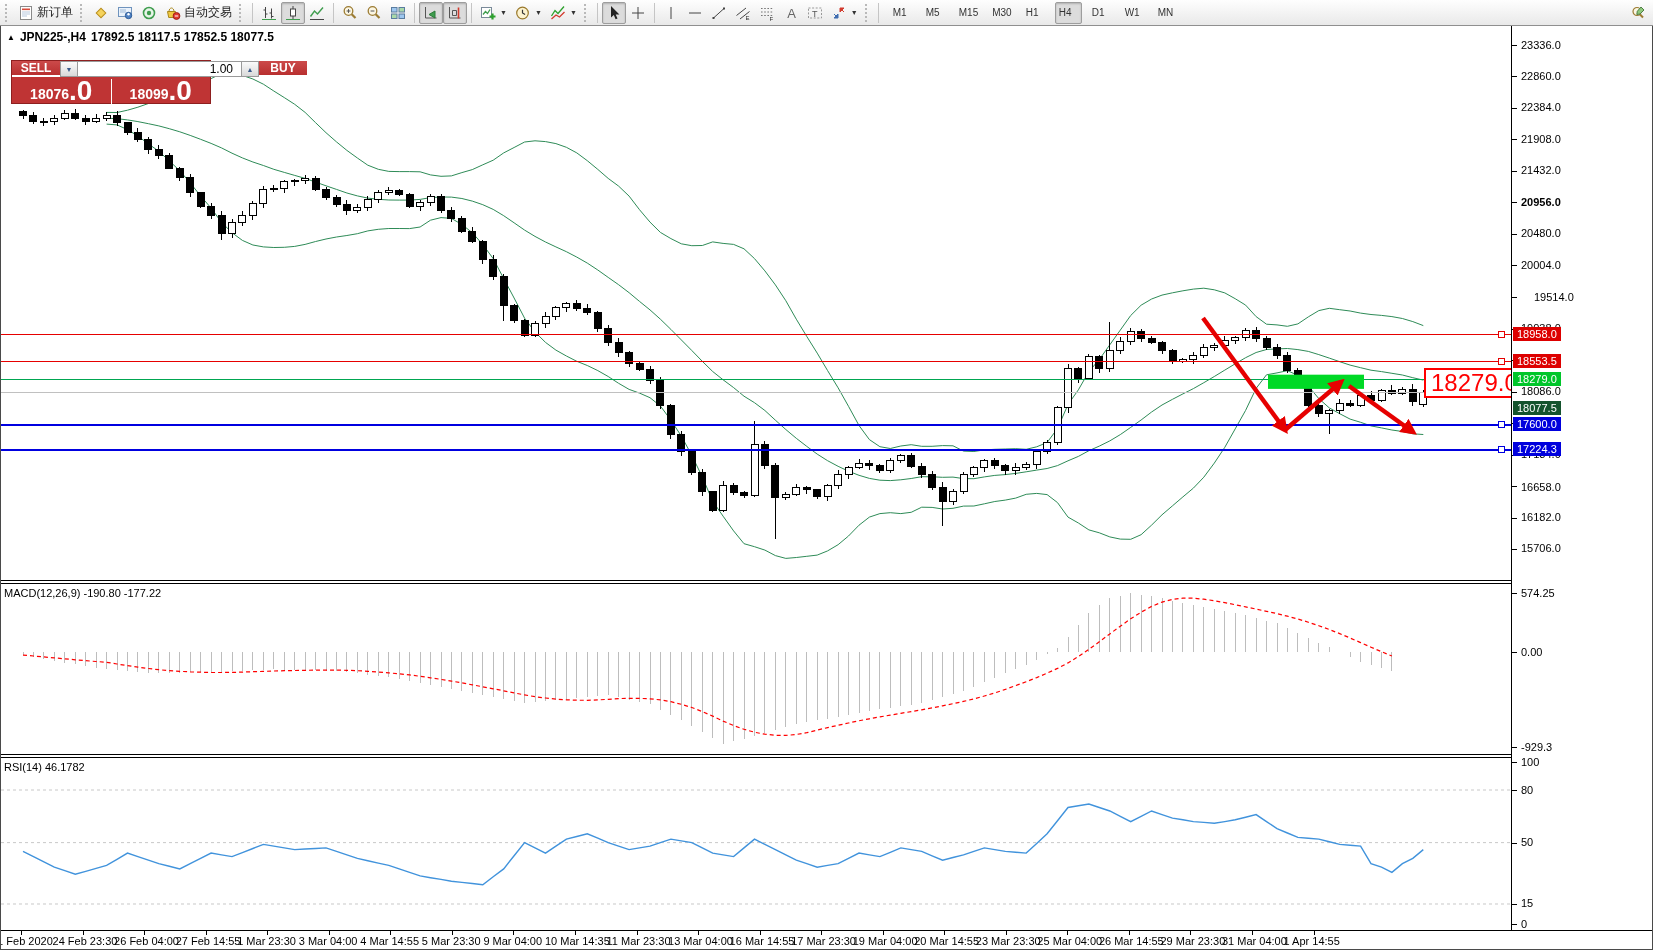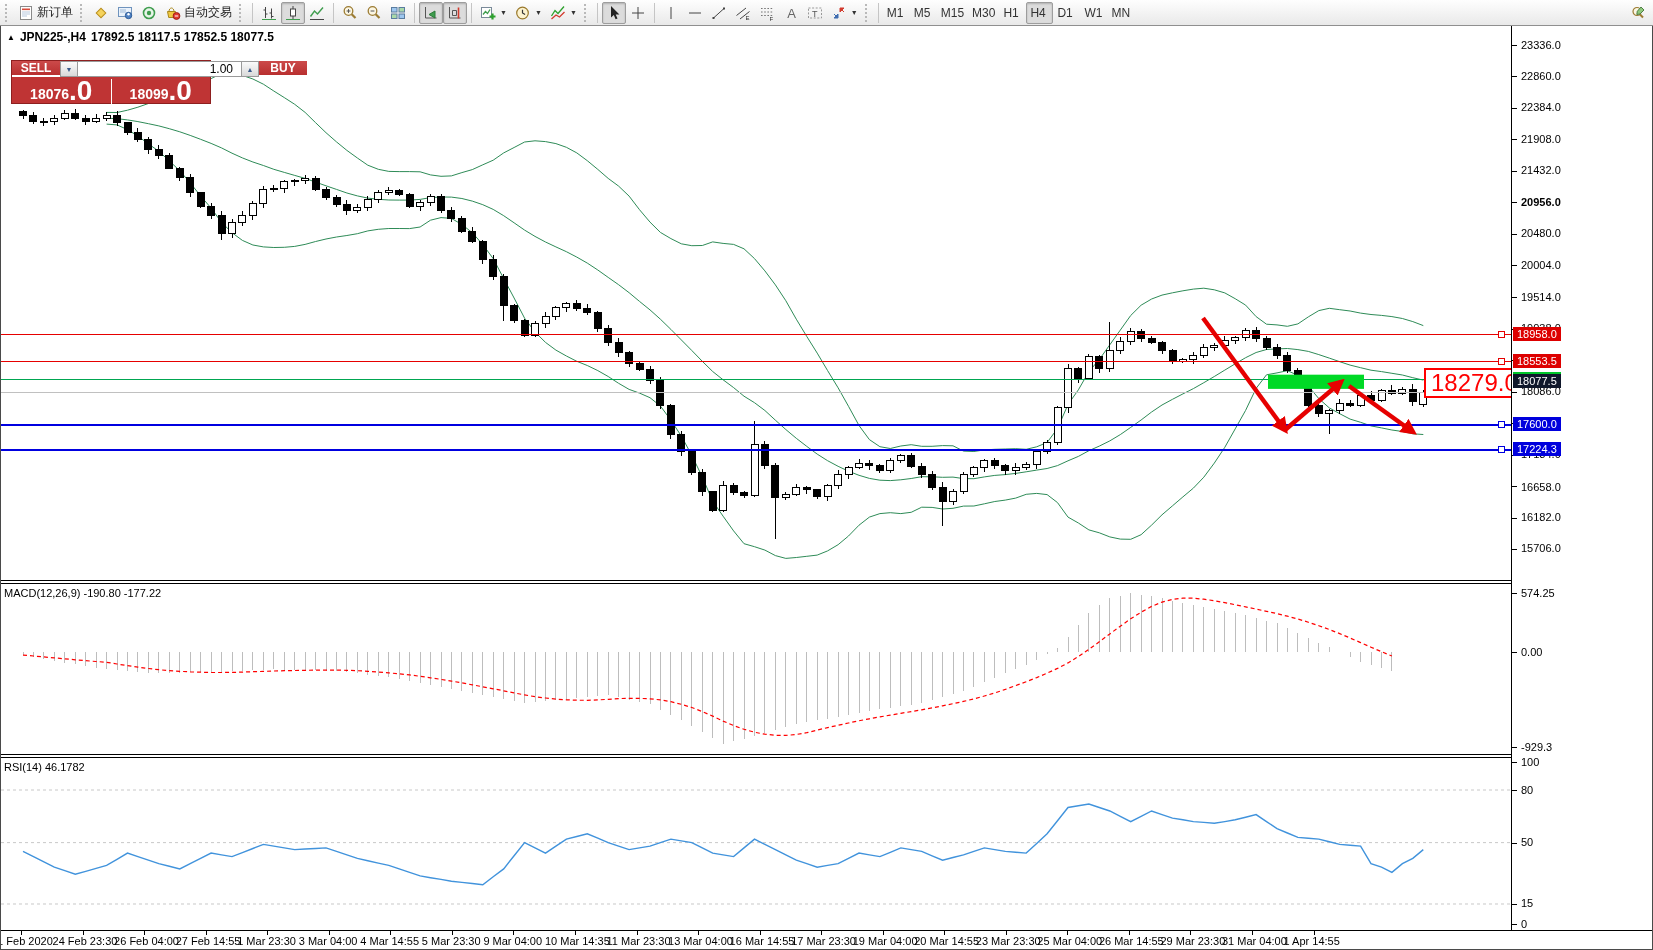--- a/index.html
+++ b/index.html
@@ -9,21 +9,21 @@
   .toolbar{position:absolute;left:0;top:0;width:1653px;height:26px;box-sizing:border-box;
     background:linear-gradient(#fefefe,#e9e9e9);border-bottom:1px solid #8f8f8f;
     display:flex;align-items:center;padding:0 2px;z-index:60;}
   .tb-btn{height:22px;min-width:24px;display:flex;align-items:center;justify-content:space-between;
     gap:3px;padding:0 3px;border:1px solid transparent;border-radius:2px;font-size:12px;color:#222;
     box-sizing:border-box;white-space:nowrap;}
   .tb-btn.active{background:#dcdcdc;border-color:#9d9d9d;box-shadow:inset 0 1px 2px rgba(0,0,0,.2);}
   .tb-handle{width:4px;height:18px;margin:0 3px;border-left:2px dotted #b9b9b9;}
   .tb-sep{width:1px;height:20px;background:#c5c5c5;margin:0 4px;}
   .dd{font-size:7px;color:#333;margin-left:1px;}
-  .tf-btn{font-size:12px;color:#333;min-width:27px;}
+  .tf-btn{font-size:10px;color:#333;min-width:27px;margin-left:6px;}
   .tb-right{margin-left:auto;display:flex;align-items:center;}
   
   .chart-window{position:absolute;left:0;top:26px;width:1653px;height:924px;background:#fff;
     box-sizing:border-box;border:1px solid #4a4a4a;border-top:none;overflow:hidden;}
   .panel{position:absolute;left:0;width:1651px;overflow:hidden;}
   #main-panel{top:0;height:554px;}
   #macd-panel{top:558px;height:170px;}
   #rsi-panel{top:732px;height:172px;}
   .hsep{position:absolute;left:0;width:1651px;height:4px;box-sizing:border-box;background:#fff;
     border-top:1px solid #000;border-bottom:1px solid #000;z-index:20;}
@@ -779,21 +779,21 @@
       <div class="axis-tick-label" style="top: 106.826px;">21908.0</div>
       <div class="axis-tick-dash" style="top: 145px;"></div>
       <div class="axis-tick-label" style="top: 138.268px;">21432.0</div>
       <div class="axis-tick-dash" style="top: 176px;"></div>
       <div class="axis-tick-label" style="top: 169.71px; font-weight: bold;">20956.0</div>
       <div class="axis-tick-dash" style="top: 208px;"></div>
       <div class="axis-tick-label" style="top: 201.152px;">20480.0</div>
       <div class="axis-tick-dash" style="top: 239px;"></div>
       <div class="axis-tick-label" style="top: 232.594px;">20004.0</div>
       <div class="axis-tick-dash" style="top: 271px;"></div>
-      <div class="axis-tick-label" style="top: 264.961px;">19514.0</div>
+      <div class="axis-tick-label" style="top: 264.961px; margin-left: 13px;">19514.0</div>
       <div class="axis-tick-dash" style="top: 303px;"></div>
       <div class="axis-tick-label" style="top: 296.403px;">19038.0</div>
       <div class="axis-tick-dash" style="top: 334px;"></div>
       <div class="axis-tick-label" style="top: 327.844px;">18562.0</div>
       <div class="axis-tick-dash" style="top: 366px;"></div>
       <div class="axis-tick-label" style="top: 359.286px;">18086.0</div>
       <div class="axis-tick-dash" style="top: 397px;"></div>
       <div class="axis-tick-label" style="top: 390.728px;">17610.0</div>
       <div class="axis-tick-dash" style="top: 429px;"></div>
       <div class="axis-tick-label" style="top: 422.17px;">17134.0</div>
@@ -815,21 +815,21 @@
       <div class="axis-tick-label" style="top: 757.5px;">80</div>
       <div class="axis-tick-dash" style="top: 817px;"></div>
       <div class="axis-tick-label" style="top: 810.114px;">50</div>
       <div class="axis-tick-dash" style="top: 878px;"></div>
       <div class="axis-tick-label" style="top: 871.497px;">15</div>
       <div class="axis-tick-dash" style="top: 898px;"></div>
       <div class="axis-tick-label" style="top: 891.5px;">0</div>
       <div class="axis-badge" style="top: 301.187px; background: rgb(221, 0, 0);">18958.0</div>
       <div class="axis-badge" style="top: 327.906px; background: rgb(221, 0, 0);">18553.5</div>
       <div class="axis-badge" style="top: 346.038px; background: rgb(0, 198, 42);">18279.0</div>
-      <div class="axis-badge" style="top: 348px; background: #0f172a;">18077.5</div>
+      <div class="axis-badge" style="top: 375px; background: #14532d;">18077.5</div>
       <div class="axis-badge" style="top: 390.889px; background: rgb(0, 0, 221);">17600.0</div>
       <div class="axis-badge" style="top: 415.706px; background: rgb(0, 0, 221);">17224.3</div>
     </div>
   <div id="time-axis">
       <div class="time-label" style="left: -10px;">21 Feb 2020</div>
       <div class="time-tick" style="left: 20px;"></div>
       <div class="time-label" style="left: 51.55px;">24 Feb 23:30</div>
       <div class="time-tick" style="left: 81.55px;"></div>
       <div class="time-label" style="left: 113.1px;">26 Feb 04:00</div>
       <div class="time-tick" style="left: 143.1px;"></div>

